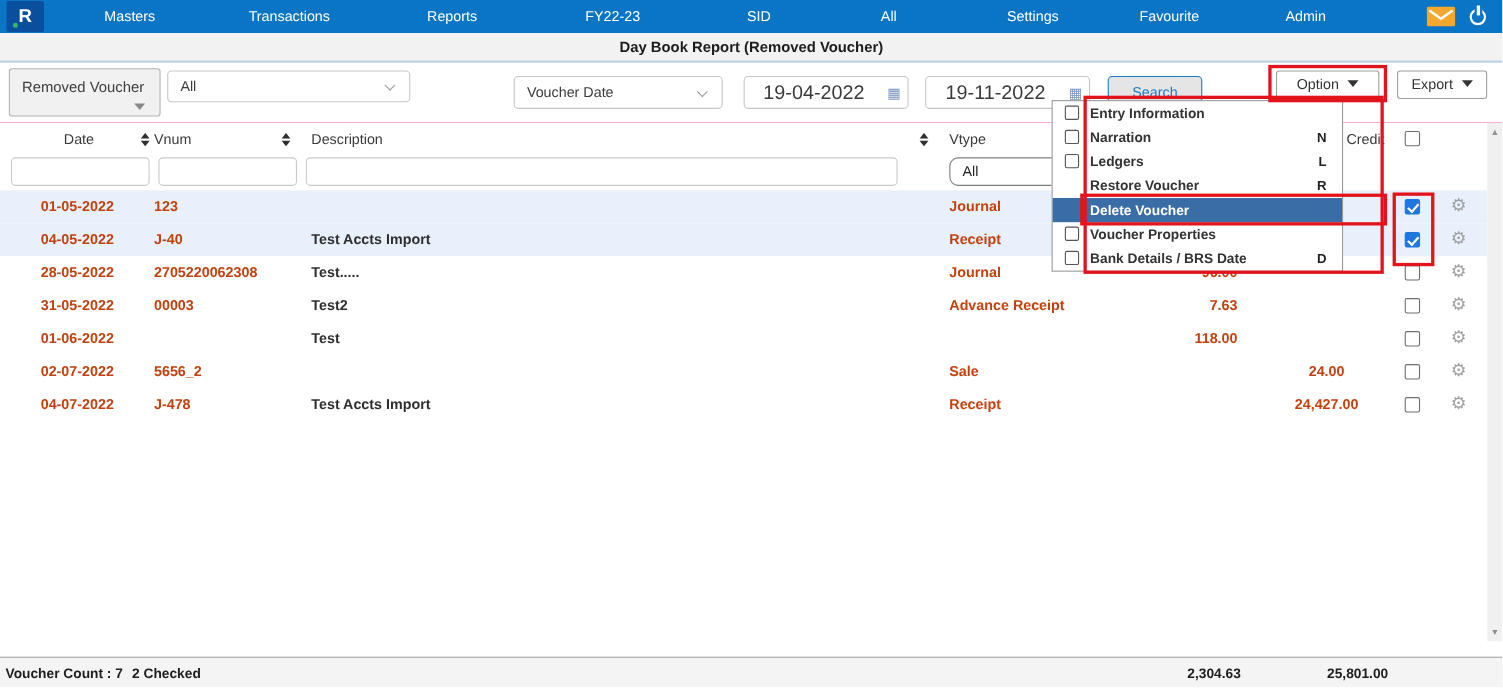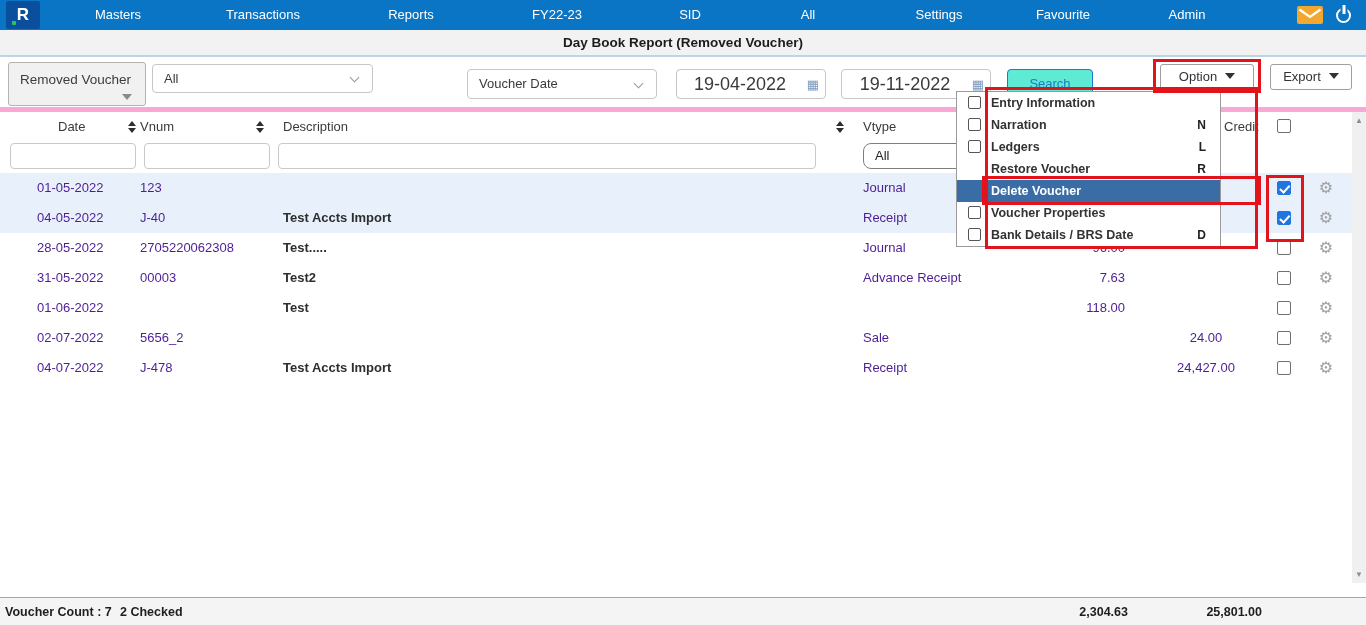--- a/index.html
+++ b/index.html
@@ -14,47 +14,47 @@
   .nav-item { position:absolute; top:0; height:30px; line-height:30px; transform:translateX(-50%); color:#fff; font-size:13px; cursor:pointer; white-space:nowrap; }
   .mail { position:absolute; left:1297px; top:6px; width:26px; height:18px; }
   .power { position:absolute; left:1336px; top:8px; width:15px; height:15px; border:2px solid #fff; border-radius:50%; }
   .power .notch { position:absolute; left:50%; top:-4px; transform:translateX(-50%); width:7px; height:6px; background:var(--nav); }
   .power .bar { position:absolute; left:50%; top:-5px; transform:translateX(-50%); width:3px; height:9px; background:#fff; }
 
   
   .titlebar { position:absolute; left:0; top:30px; width:1366px; height:27px; background:#f2f2f2; border-bottom:2px solid #bcd3e8; text-align:center; line-height:25px; font-size:13.5px; font-weight:bold; color:#1c1c1c; }
 
   
-  .filterbar { position:absolute; left:0; top:59px; width:1366px; height:53px; background:#fff; border-bottom:5px solid #f9a8d4; }
+  .filterbar { position:absolute; left:0; top:59px; width:1366px; height:53px; background:#fff; border-bottom:1px solid #f9a8d4; }
   .btn-removed { position:absolute; left:8px; top:3px; width:138px; height:44px; background:#f1f1f1; border:1px solid #b3b3b3; border-radius:3px; font-size:13.5px; color:#3c3c3c; padding:9px 0 0 11px; cursor:pointer; }
   .btn-removed .tri { position:absolute; right:13px; bottom:5px; border-left:5px solid transparent; border-right:5px solid transparent; border-top:6px solid #8a8a8a; }
   .sel-box { position:absolute; background:#fff; border:1px solid #c6c6c6; border-radius:4px; font-size:13px; color:#3a3a3a; padding-left:11px; cursor:pointer; }
   .chev { position:absolute; right:14px; top:9px; width:7px; height:7px; border-right:1.6px solid #9a9a9a; border-bottom:1.6px solid #9a9a9a; transform:rotate(45deg); }
   .date-box { position:absolute; top:10px; width:150px; height:30px; border:1px solid #c6c6c6; border-radius:4px; }
   .date-box input { width:100%; height:100%; border:0; outline:none; text-align:center; font-size:18px; color:#3a3a3a; font-family:inherit; background:transparent; padding-right:22px; }
   .cal { position:absolute; right:6px; top:7px; font-size:13px; color:#7c99bd; }
-  .btn-search { position:absolute; left:1007px; top:10px; width:86px; height:29px; background:#5eead4; border:1px solid var(--accent); border-radius:4px; color:var(--accent); font-size:13px; text-align:center; line-height:27px; cursor:pointer; }
+  .btn-search { position:absolute; left:1007px; top:10px; width:86px; height:29px; background:#e5e5e5; border:1px solid var(--accent); border-radius:4px; color:var(--accent); font-size:13px; text-align:center; line-height:27px; cursor:pointer; }
   .btn-top { position:absolute; top:5px; height:26px; background:#fff; border:1px solid #9f9f9f; border-radius:3px; font-size:13px; color:#333; text-align:center; line-height:24px; cursor:pointer; }
   .btn-top .caret { display:inline-block; margin-left:8px; vertical-align:2px; border-left:5px solid transparent; border-right:5px solid transparent; border-top:6px solid #333; }
 
   
   .thead { position:absolute; left:0; top:112px; width:1352px; height:30px; background:#fff; }
   .th { position:absolute; top:0; height:30px; line-height:30px; font-size:13px; color:#3a3a3a; white-space:nowrap; }
   .sort { position:absolute; top:9px; width:8px; height:12px; cursor:pointer; }
   .sort::before { content:""; display:block; border-left:4px solid transparent; border-right:4px solid transparent; border-bottom:5px solid #2e2e2e; margin-bottom:2px; }
   .sort::after { content:""; display:block; border-left:4px solid transparent; border-right:4px solid transparent; border-top:5px solid #2e2e2e; }
   .tfilter { position:absolute; left:0; top:142px; width:1352px; height:30px; }
   .tfilter input { position:absolute; top:1px; height:26px; border:1px solid #c9c9c9; border-radius:4px; font-size:13px; padding:0 8px; outline:none; font-family:inherit; color:#333; }
   .vtype-sel { position:absolute; left:863px; top:1px; width:115px; height:26px; border:1px solid #7e7e7e; border-radius:8px; font-size:13px; color:#222; line-height:24px; padding-left:11px; cursor:pointer; background:#fff; }
   .vtype-sel .dchev { position:absolute; right:10px; top:8px; width:6px; height:6px; border-right:2px solid #111; border-bottom:2px solid #111; transform:rotate(45deg); }
 
   .rows { position:absolute; left:0; top:173px; width:1352px; }
   .row { position:relative; width:1352px; height:30px; background:#fff; }
   .row.sel { background:var(--selRow); }
-  .c { position:absolute; top:0; height:30px; line-height:30px; font-size:13px; color:#4c1d95; white-space:nowrap; }
+  .c { position:absolute; top:0; height:30px; line-height:30px; font-size:13px; color:#c2410c; white-space:nowrap;font-weight:bold; }
   .c.date  { left:37px;  width:100px; }
   .c.vnum  { left:140px; width:135px; }
   .c.desc  { left:283px; width:545px; font-weight:bold; color:#2e2e2e; }
   .c.vtype { left:863px; width:140px; }
   .c.debit { left:1020px; width:105px; text-align:right; }
   .c.credit{ left:1150px; width:112px; text-align:center; }
 
   .cb { position:absolute; width:14px; height:14px; border:1.5px solid #6f6f6f; border-radius:2px; background:#fff; cursor:pointer; }
   .cb.checked { background:var(--check); border-color:var(--check); }
   .cb.checked::after { content:""; position:absolute; left:4px; top:1px; width:3.5px; height:7.5px; border:solid #fff; border-width:0 2px 2px 0; transform:rotate(42deg); }

